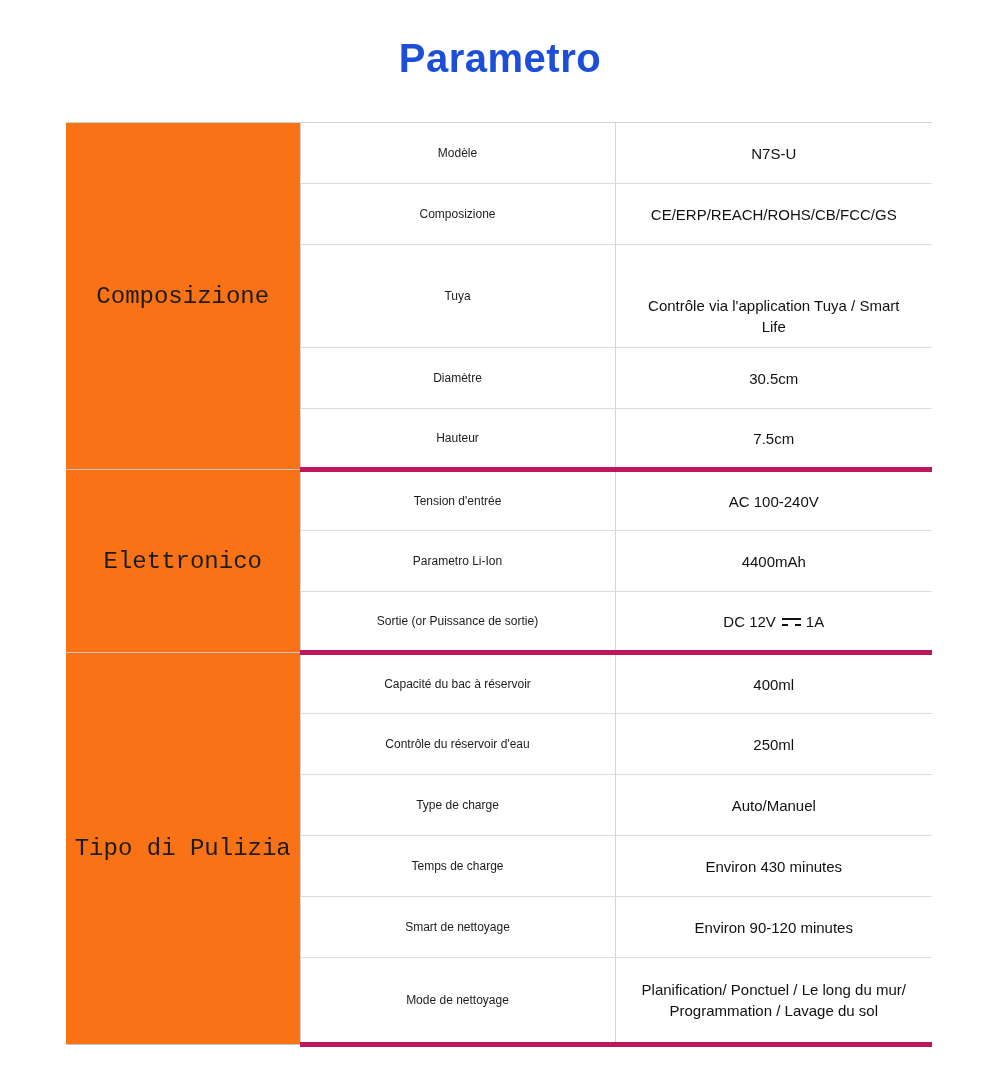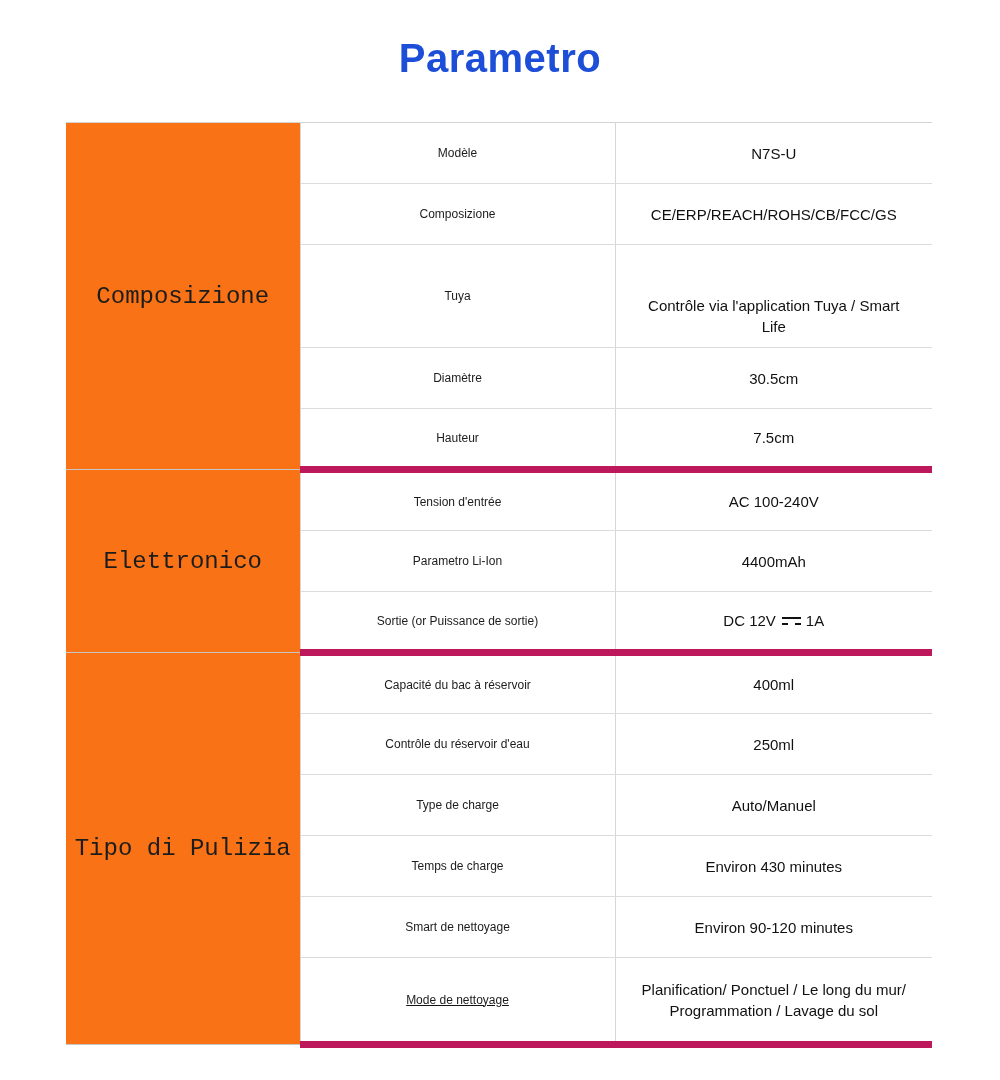--- a/index.html
+++ b/index.html
@@ -26,21 +26,21 @@
     table-layout: fixed;
     width: 866px;
     margin: 41px 0 0 66px;
     border-top: 1px solid #d3d3d3;
     border-bottom: 1px solid #c6c6c6;
   }
   col.c-cat   { width: 234px; }
   col.c-param { width: 315px; }
   col.c-val   { width: 317px; }
   tr.spec-row { height: 61px; }
-  tr.spec-row.tall { height: 87px; text-decoration: underline; }
+  tr.spec-row.tall { height: 87px; }
   td {
     padding: 0;
     text-align: center;
     vertical-align: middle;
   }
   td.cat {
     background: #f97316;
     border-right: 1px solid #d6d6d6;
     border-bottom: 1px solid #c6c6c6;
     font-size: 24px;
@@ -56,21 +56,21 @@
   }
   td.val {
     border-bottom: 1px solid #dcdcdc;
     font-size: 15px;
     line-height: 1.4;
     color: #111111;
     padding: 10px 6px;
   }
   tr.sec-end td.param,
   tr.sec-end td.val {
-    border-bottom: 7px solid #be185d;
+    border-bottom: 5px solid #be185d;
   }
   .narrow-wrap {
     display: inline-block;
     max-width: 252px;
     margin-top: 40px;
   }
   .narrow-wrap-2 {
     display: inline-block;
     max-width: 268px;
   }

